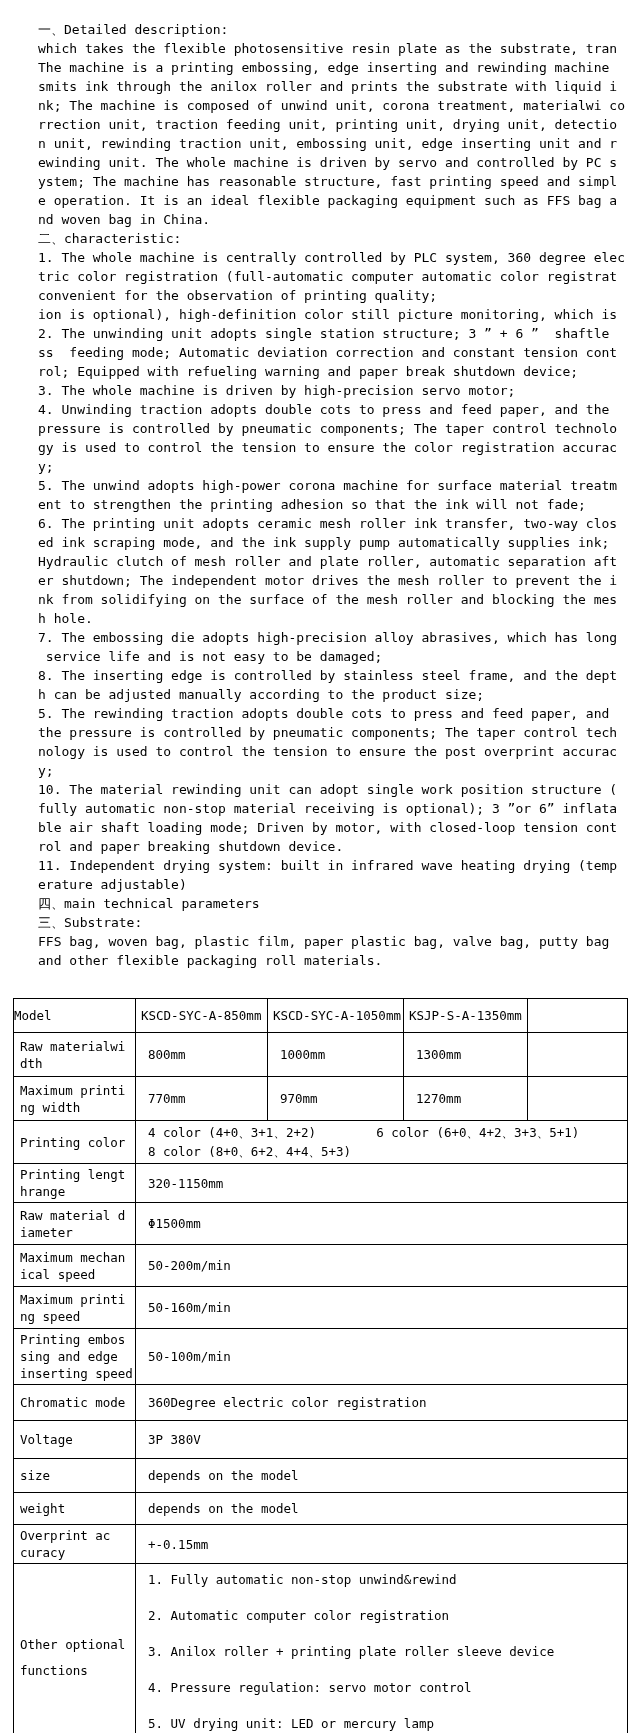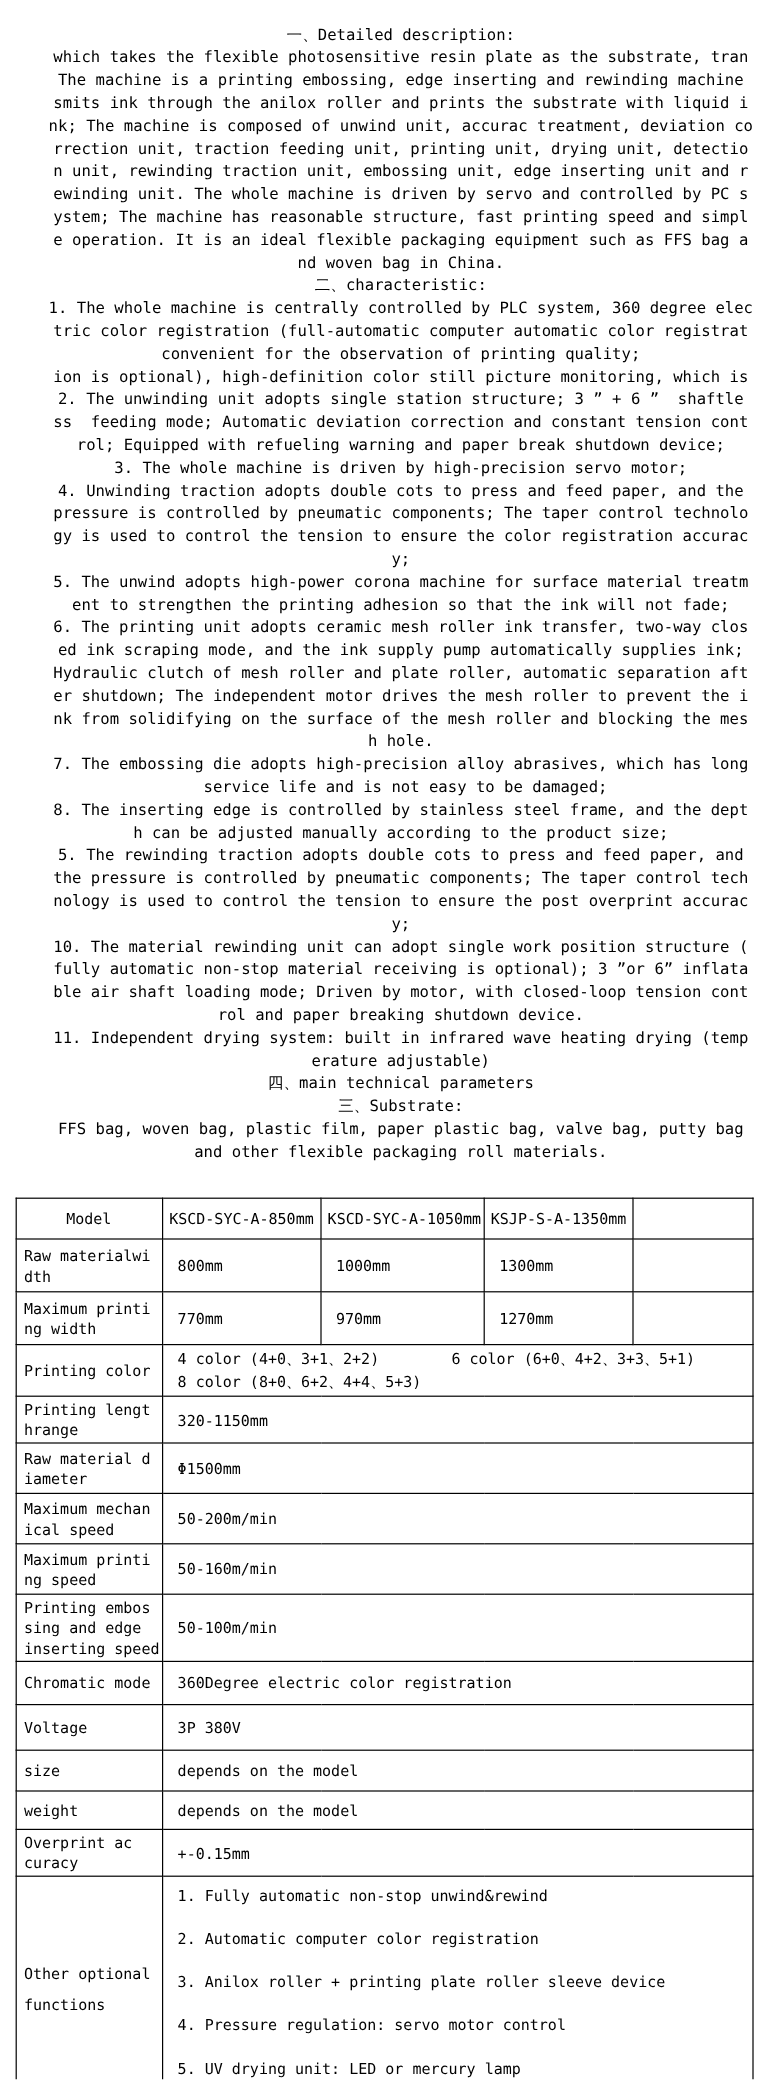--- a/index.html
+++ b/index.html
@@ -8,39 +8,39 @@
     font-family: "DejaVu Sans Mono", "Liberation Mono", monospace;
     color: #000;
   }
   .page { position: relative; width: 640px; height: 1733px; overflow: hidden; background: #fff; }
 
   
   .doc-text {
     position: absolute; left: 38px; top: 20px; width: 592px;
     font-size: 13px; line-height: 19px;
   }
-  .doc-line { white-space: pre; text-align: center; }
+  .doc-line { white-space: pre; }
 
   
   table.params {
     position: absolute; left: 13px; top: 998px;
     width: 614px; border-collapse: collapse; table-layout: fixed;
   }
   table.params td {
     border: 1px solid #000;
     font-size: 12.5px;
     vertical-align: middle;
     overflow: hidden;
   }
   td.label {
     padding: 2px 1px 2px 6px;
     white-space: pre-line;
     line-height: 17px;
   }
-  td.label.center { text-align: center; padding-left: 0; }
+  td.label.center { text-align: left; padding-left: 0; }
   td.label.lh2 { line-height: 26px; }
   td.model-cell { padding: 2px 2px 2px 5px; white-space: nowrap; }
   td.cellv { padding: 2px 4px 2px 12px; white-space: nowrap; }
   td.value {
     padding: 2px 6px 2px 12px;
     white-space: pre-wrap;
     line-height: 19px;
   }
   td.opt-cell { padding: 6px 6px 2px 12px; }
   .opt-item { white-space: pre; line-height: 19px; margin-bottom: 17px; }
@@ -53,21 +53,21 @@
 
   <div class="doc-text">
 
     <div class="doc-section">
       <div class="doc-line">一、Detailed description:</div>
       <div>
 
       <div class="doc-line">which takes the flexible photosensitive resin plate as the substrate, tran</div>
           <div class="doc-line">The machine is a printing embossing, edge inserting and rewinding machine</div>
           <div class="doc-line">smits ink through the anilox roller and prints the substrate with liquid i</div>
-          <div class="doc-line">nk; The machine is composed of unwind unit, accurac treatment, deviation co</div>
+          <div class="doc-line">nk; The machine is composed of unwind unit, corona treatment, materialwi co</div>
           <div class="doc-line">rrection unit, traction feeding unit, printing unit, drying unit, detectio</div>
           <div class="doc-line">n unit, rewinding traction unit, embossing unit, edge inserting unit and r</div>
           <div class="doc-line">ewinding unit. The whole machine is driven by servo and controlled by PC s</div>
           <div class="doc-line">ystem; The machine has reasonable structure, fast printing speed and simpl</div>
           <div class="doc-line">e operation. It is an ideal flexible packaging equipment such as FFS bag a</div>
           <div class="doc-line">nd woven bag in China.</div>
         </div>
     </div>
 
     <div class="doc-section">

